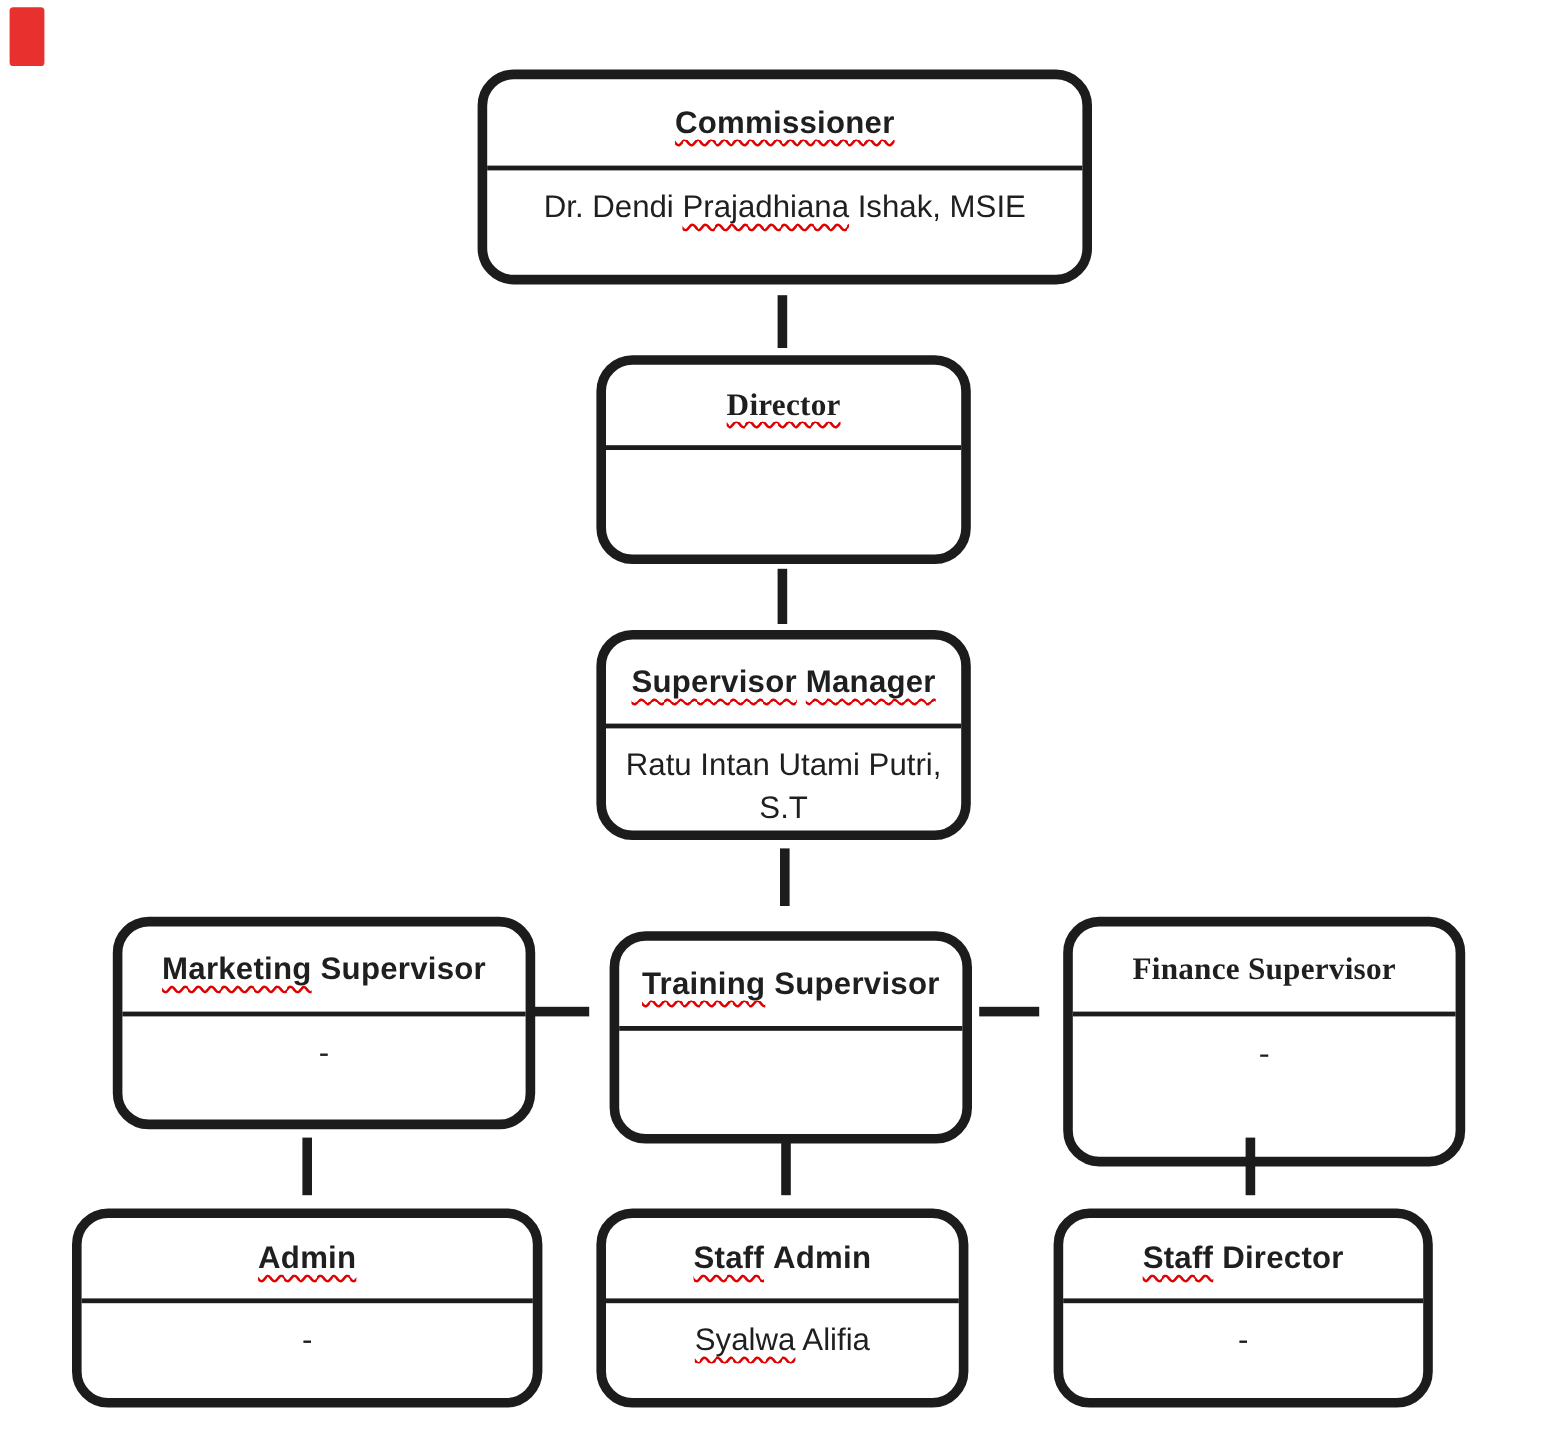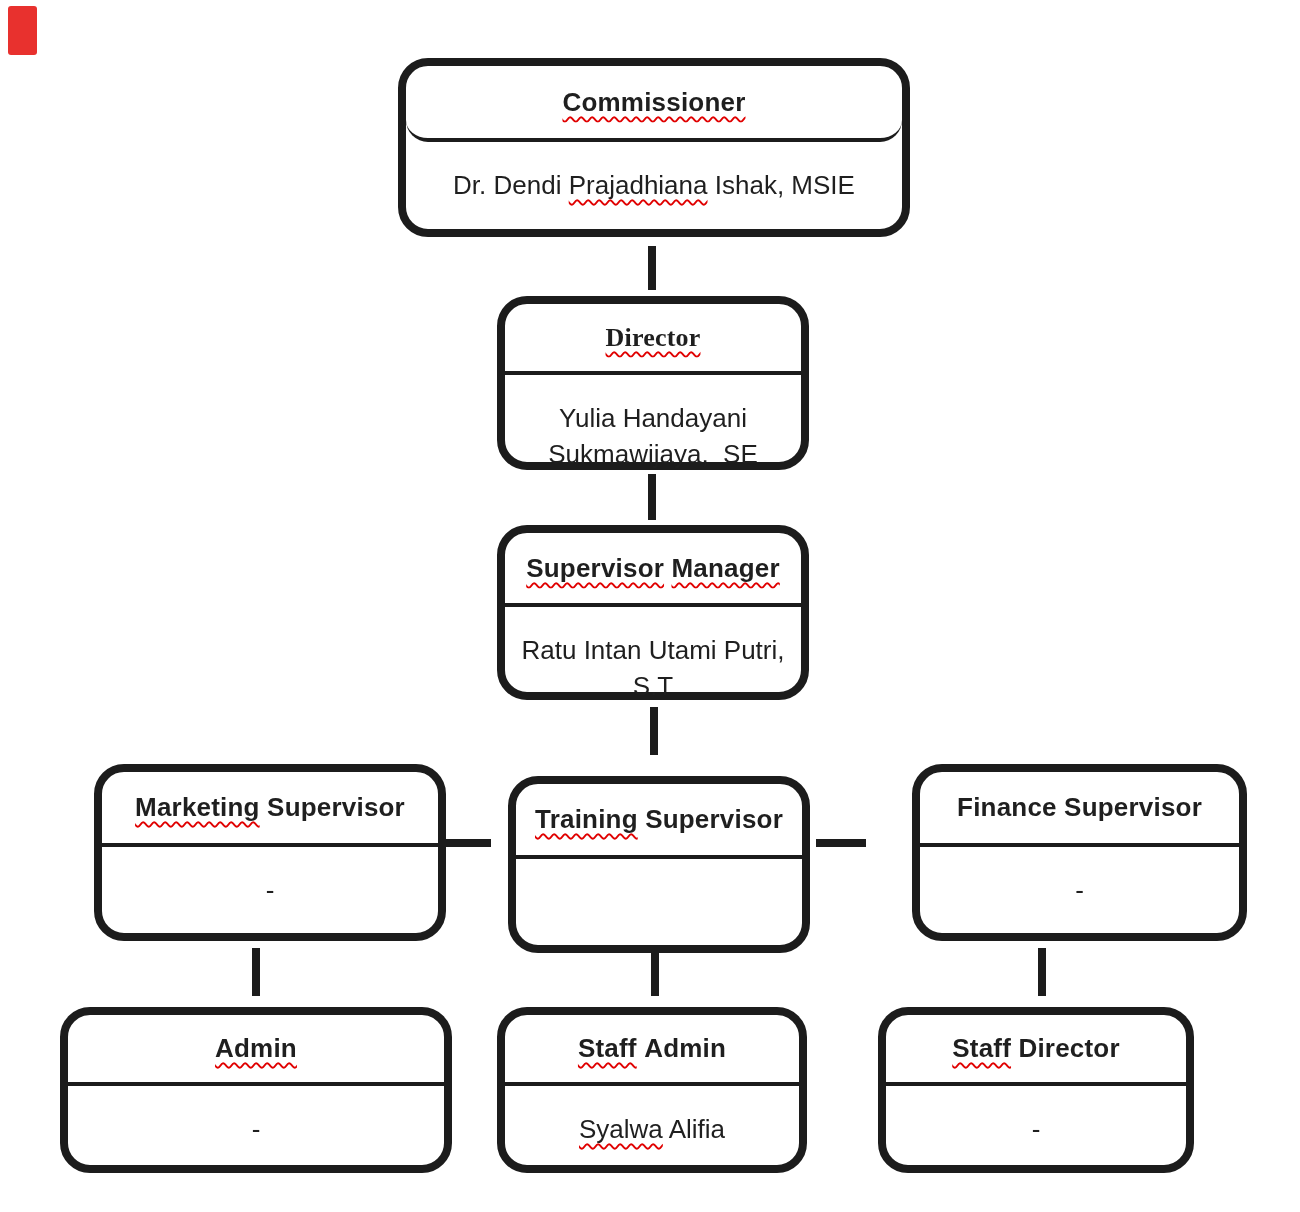--- a/index.html
+++ b/index.html
@@ -24,48 +24,48 @@
   }
   .box-title{
     display:flex;align-items:center;justify-content:center;
     gap:0;
     border-bottom:4px solid #1c1c1c;
     font-weight:bold;font-size:26px;
     white-space:pre-wrap;
     letter-spacing:0.2px;
   }
   .box-body{
-    padding-top:26px;
+    padding-top:13px;
     text-align:center;
     font-size:26px;
     line-height:1.38;
     white-space:pre-wrap;
   }
   .sq{
     text-decoration:underline;
     text-decoration-style:wavy;
     text-decoration-color:#e00000;
     text-decoration-thickness:2px;
     text-underline-offset:5px;
     text-decoration-skip-ink:none;
   }
   .connector{position:absolute;background:#1c1c1c;}
 
   
   .b-comm   {left:398px;top:58px;  width:512px;height:179px;}
-  .b-comm    .box-title{height:72px;border-radius:22px;}
+  .b-comm    .box-title{height:72px;}
   .b-dir    {left:497px;top:296px; width:312px;height:174px;}
   .b-dir     .box-title{height:67px;font-family:Liberation Serif, serif;}
   .b-opmgr  {left:497px;top:525px; width:312px;height:175px;}
   .b-opmgr   .box-title{height:70px;}
   .b-mktsup {left:94px; top:764px; width:352px;height:177px;}
   .b-mktsup  .box-title{height:71px;}
   .b-trnsup {left:508px;top:776px; width:302px;height:177px;}
   .b-trnsup  .box-title{height:71px;}
-  .b-finsup {left:912px;top:764px; width:335px;height:177px;}
+  .b-finsup {left:886px;top:764px; width:335px;height:208px;font-family:Liberation Serif, serif;}
   .b-finsup  .box-title{height:71px;}
   .b-sales  {left:60px; top:1007px;width:392px;height:166px;}
   .b-sales   .box-title{height:67px;}
   .b-stfadm {left:497px;top:1007px;width:310px;height:166px;}
   .b-stfadm  .box-title{height:67px;}
   .b-stffin {left:878px;top:1007px;width:316px;height:166px;}
   .b-stffin  .box-title{height:67px;}
 
   
   .c-v1{left:648px;top:246px;width:8px;height:44px;}
@@ -86,21 +86,20 @@
 
   <div class="org-box b-comm">
     <div class="box-title"><span class="sq">Commissioner</span></div>
     <div class="box-body"><span>Dr. Dendi</span> <span class="sq">Prajadhiana</span> <span>Ishak, MSIE</span></div>
   </div>
 
   <div class="connector c-v1"></div>
 
   <div class="org-box b-dir">
     <div class="box-title"><span class="sq">Director</span></div>
-    <div class="box-body"><div>Yulia Handayani</div><div>Sukmawijaya,  SE</div></div>
   </div>
 
   <div class="connector c-v2"></div>
 
   <div class="org-box b-opmgr">
     <div class="box-title"><span class="sq">Supervisor</span>&nbsp;<span class="sq">Manager</span></div>
     <div class="box-body"><div>Ratu Intan Utami Putri,</div><div>S.T</div></div>
   </div>
 
   <div class="connector c-v3"></div>

